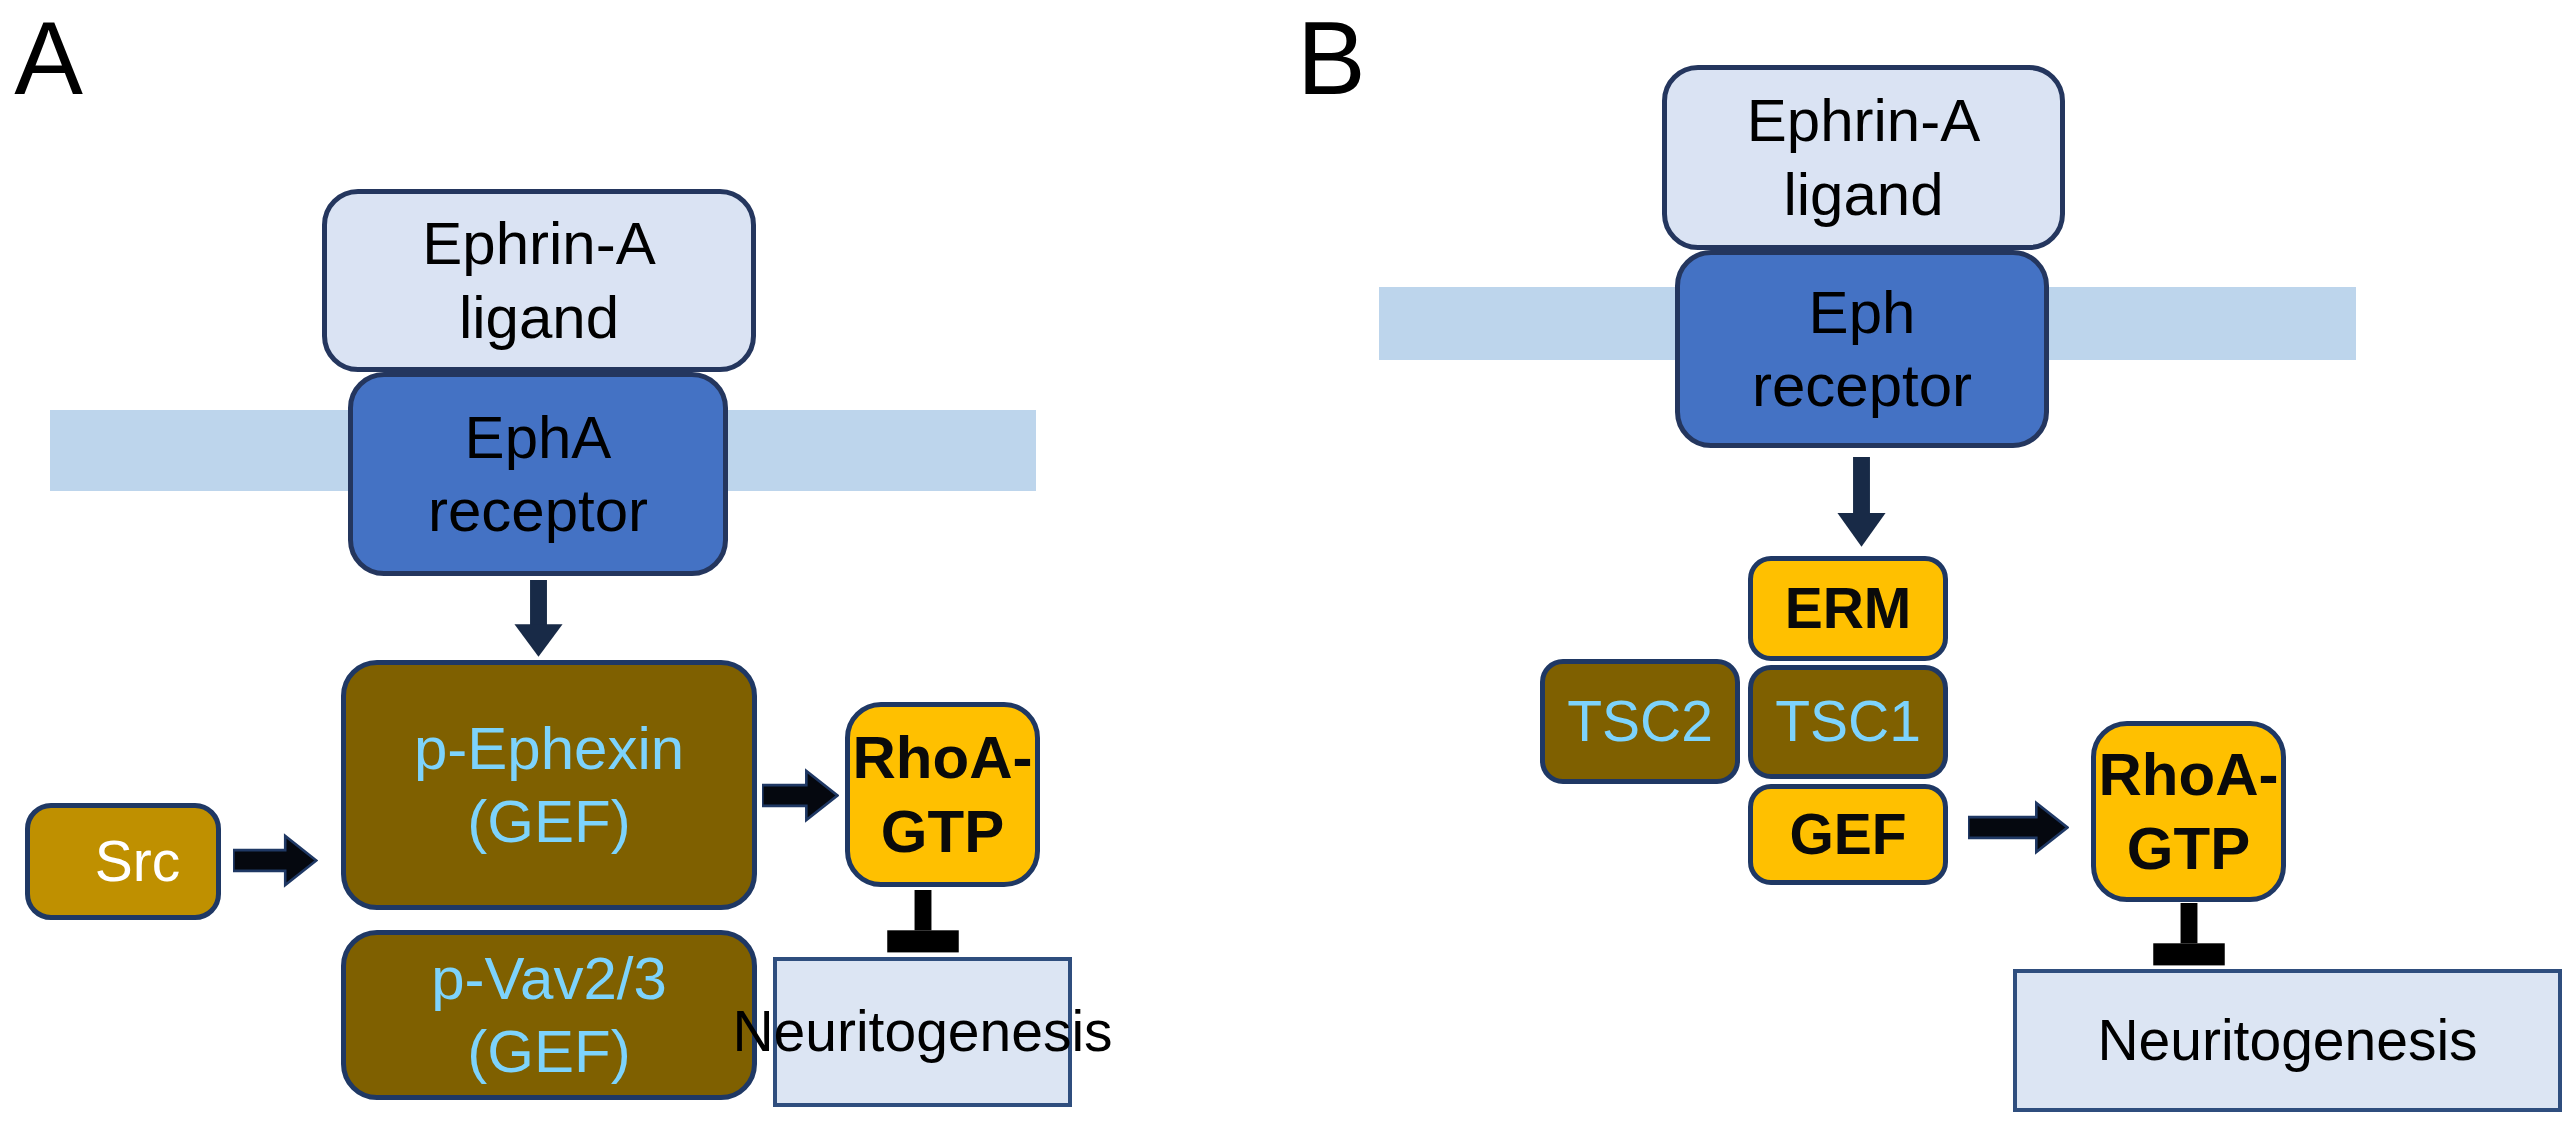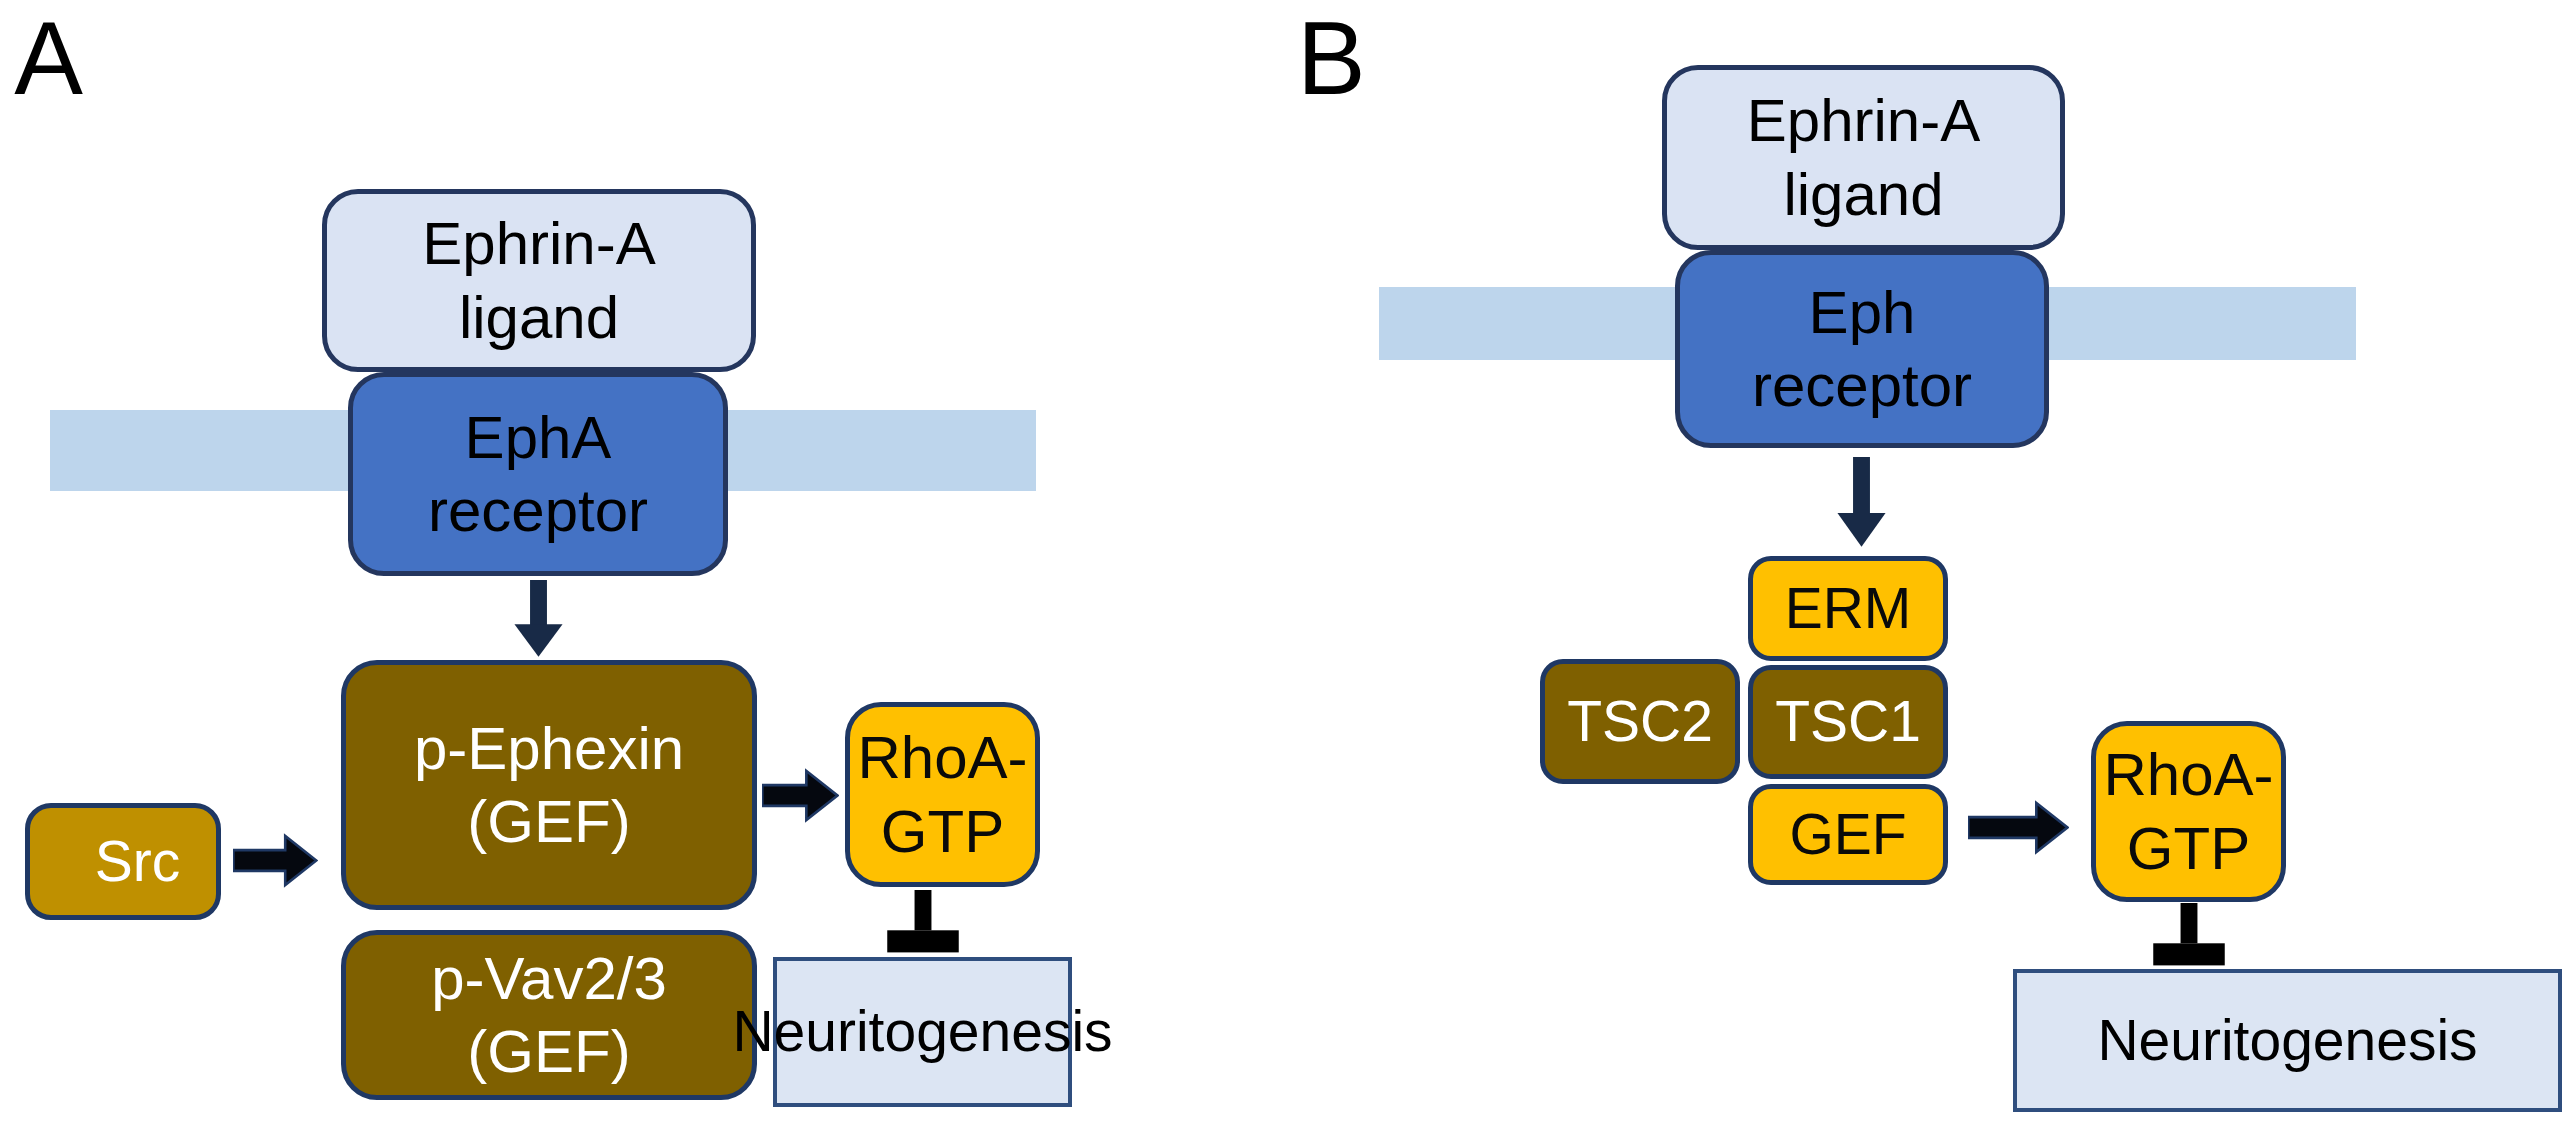--- a/index.html
+++ b/index.html
@@ -32,23 +32,23 @@
     justify-content:center;
     text-align:center;
     z-index:2;
     line-height:1.22;
   }
   .r55{border-radius:36px;}
   .r40{border-radius:26px;}
   .r35{border-radius:23px;}
   .pale  {background:#DAE3F3;border:5.2px solid #24365E;color:#000;}
   .blue  {background:#4472C4;border:5.2px solid #24365E;color:#000000;}
-  .olive {background:#7F6000;border:5.2px solid #1F3864;color:#ffffff;text-align:center;}
+  .olive {background:#7F6000;border:5.2px solid #1F3864;color:#7dd3fc;text-align:center;}
   .gold  {background:#BF9000;border:5.2px solid #1F3864;color:#fff;}
-  .amber {background:#FFC000;border:5.2px solid #1F3864;color:#0A0A0A;}
+  .amber {background:#FFC000;border:5.2px solid #1F3864;color:#0A0A0A;font-weight:bold;}
   .outcome{background:#DCE5F3;border:4.6px solid #2F4E7E;color:#000;border-radius:0;justify-content:center;}
   .fs92{font-size:60px;}
   .fs88{font-size:57px;}
   .arrow{position:absolute;z-index:3;}
 </style>
 </head>
 <body>
 
 <div class="canvas">
 

